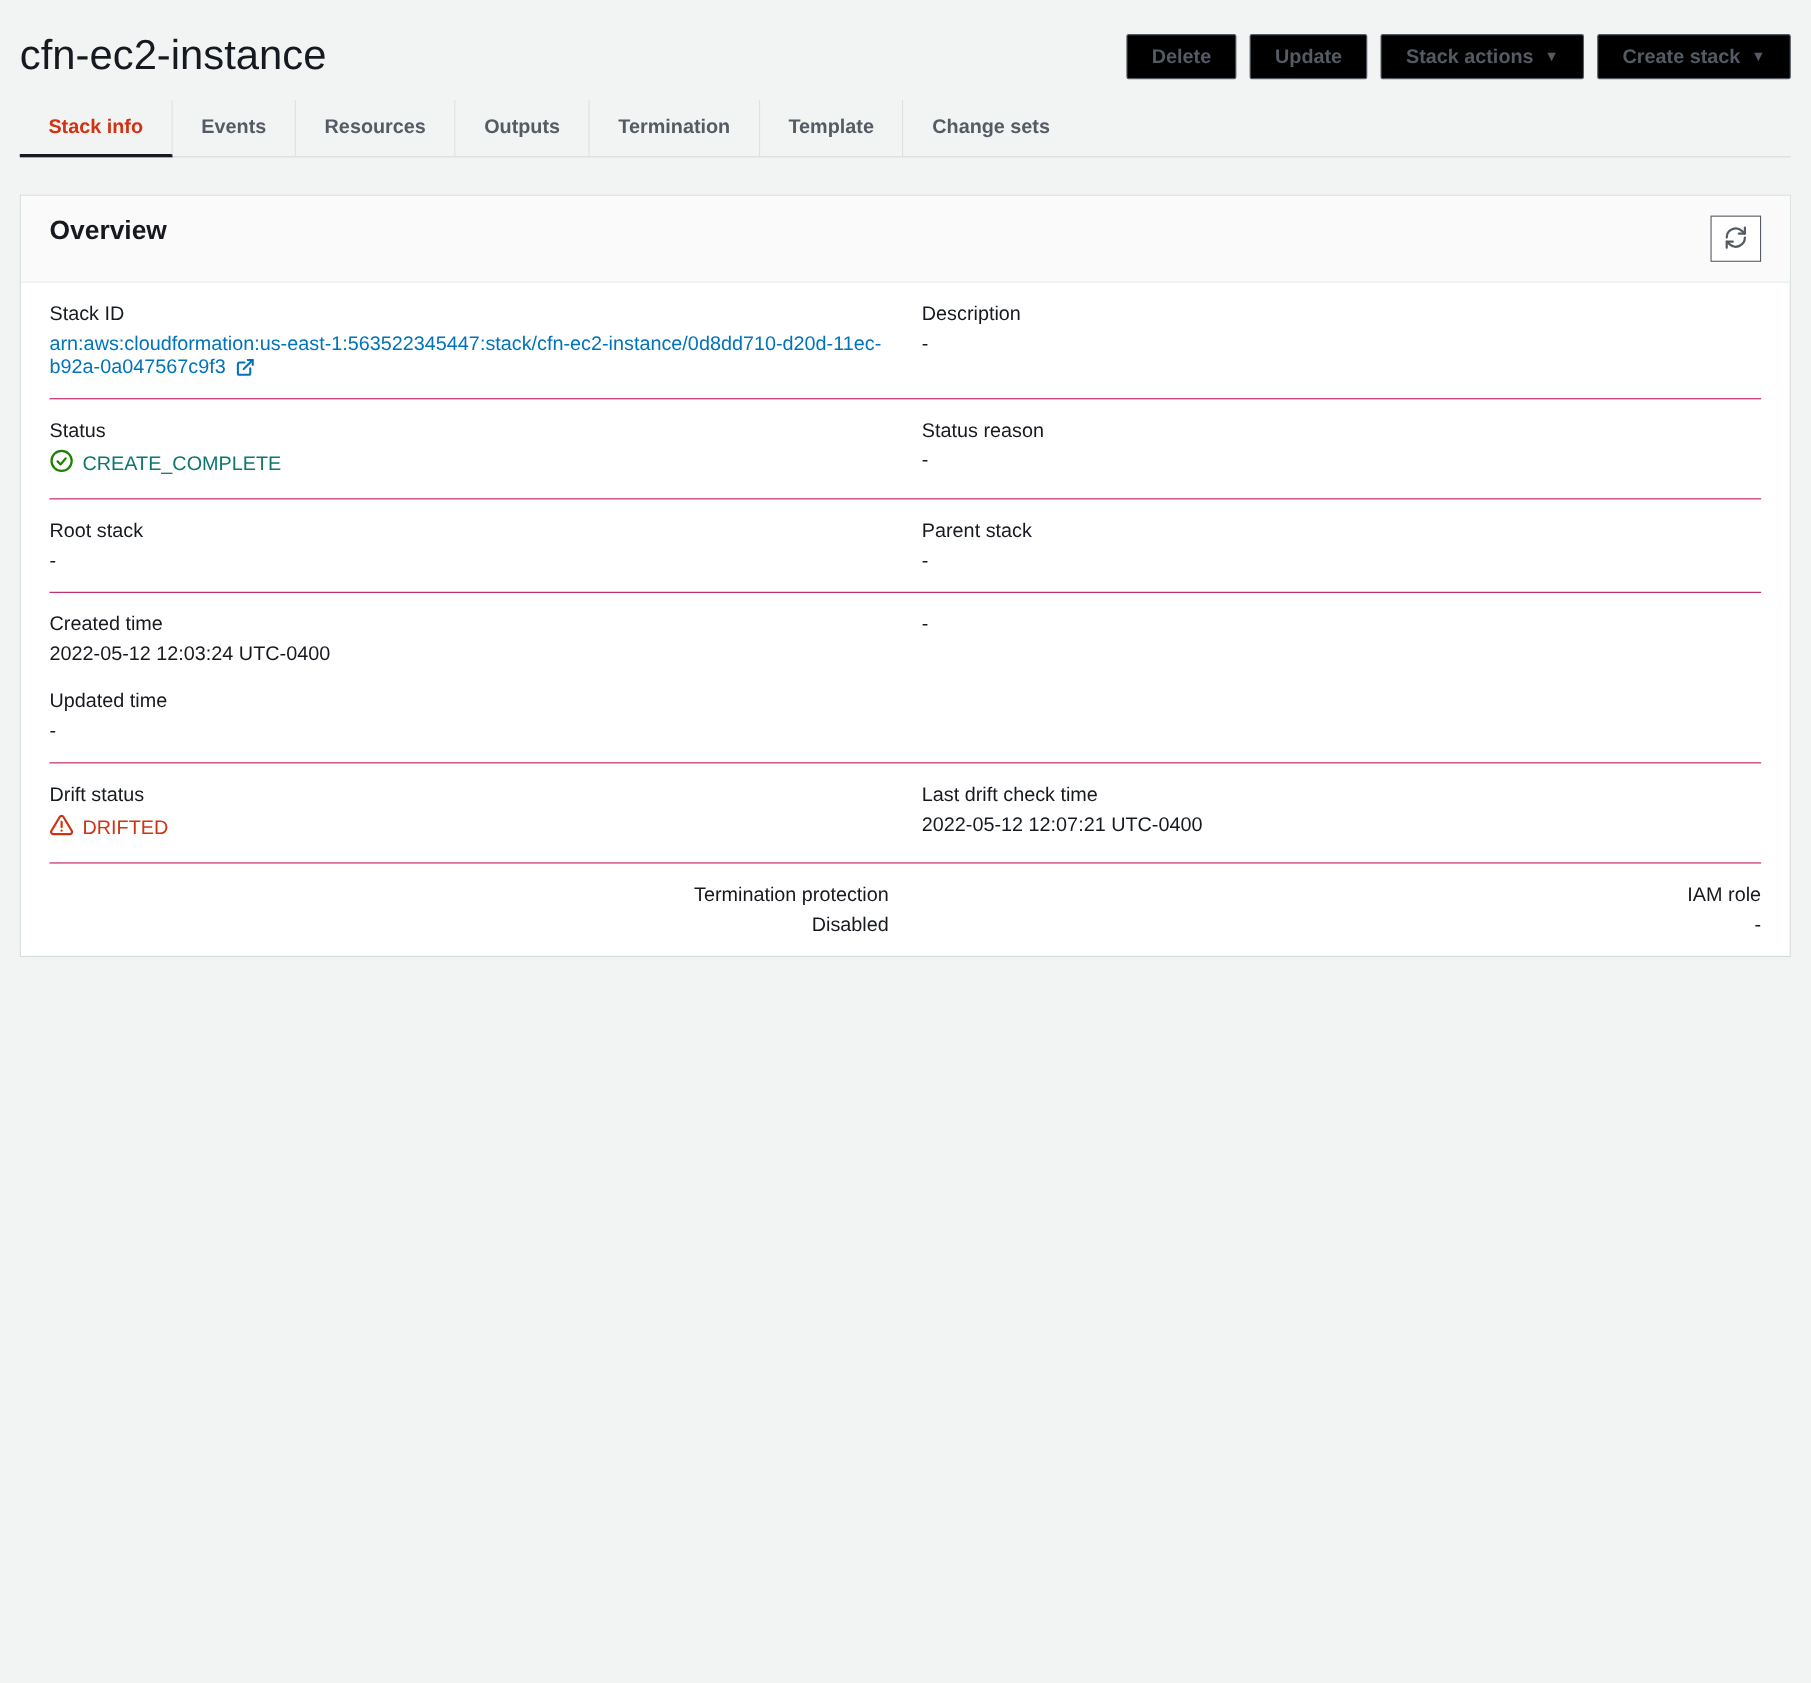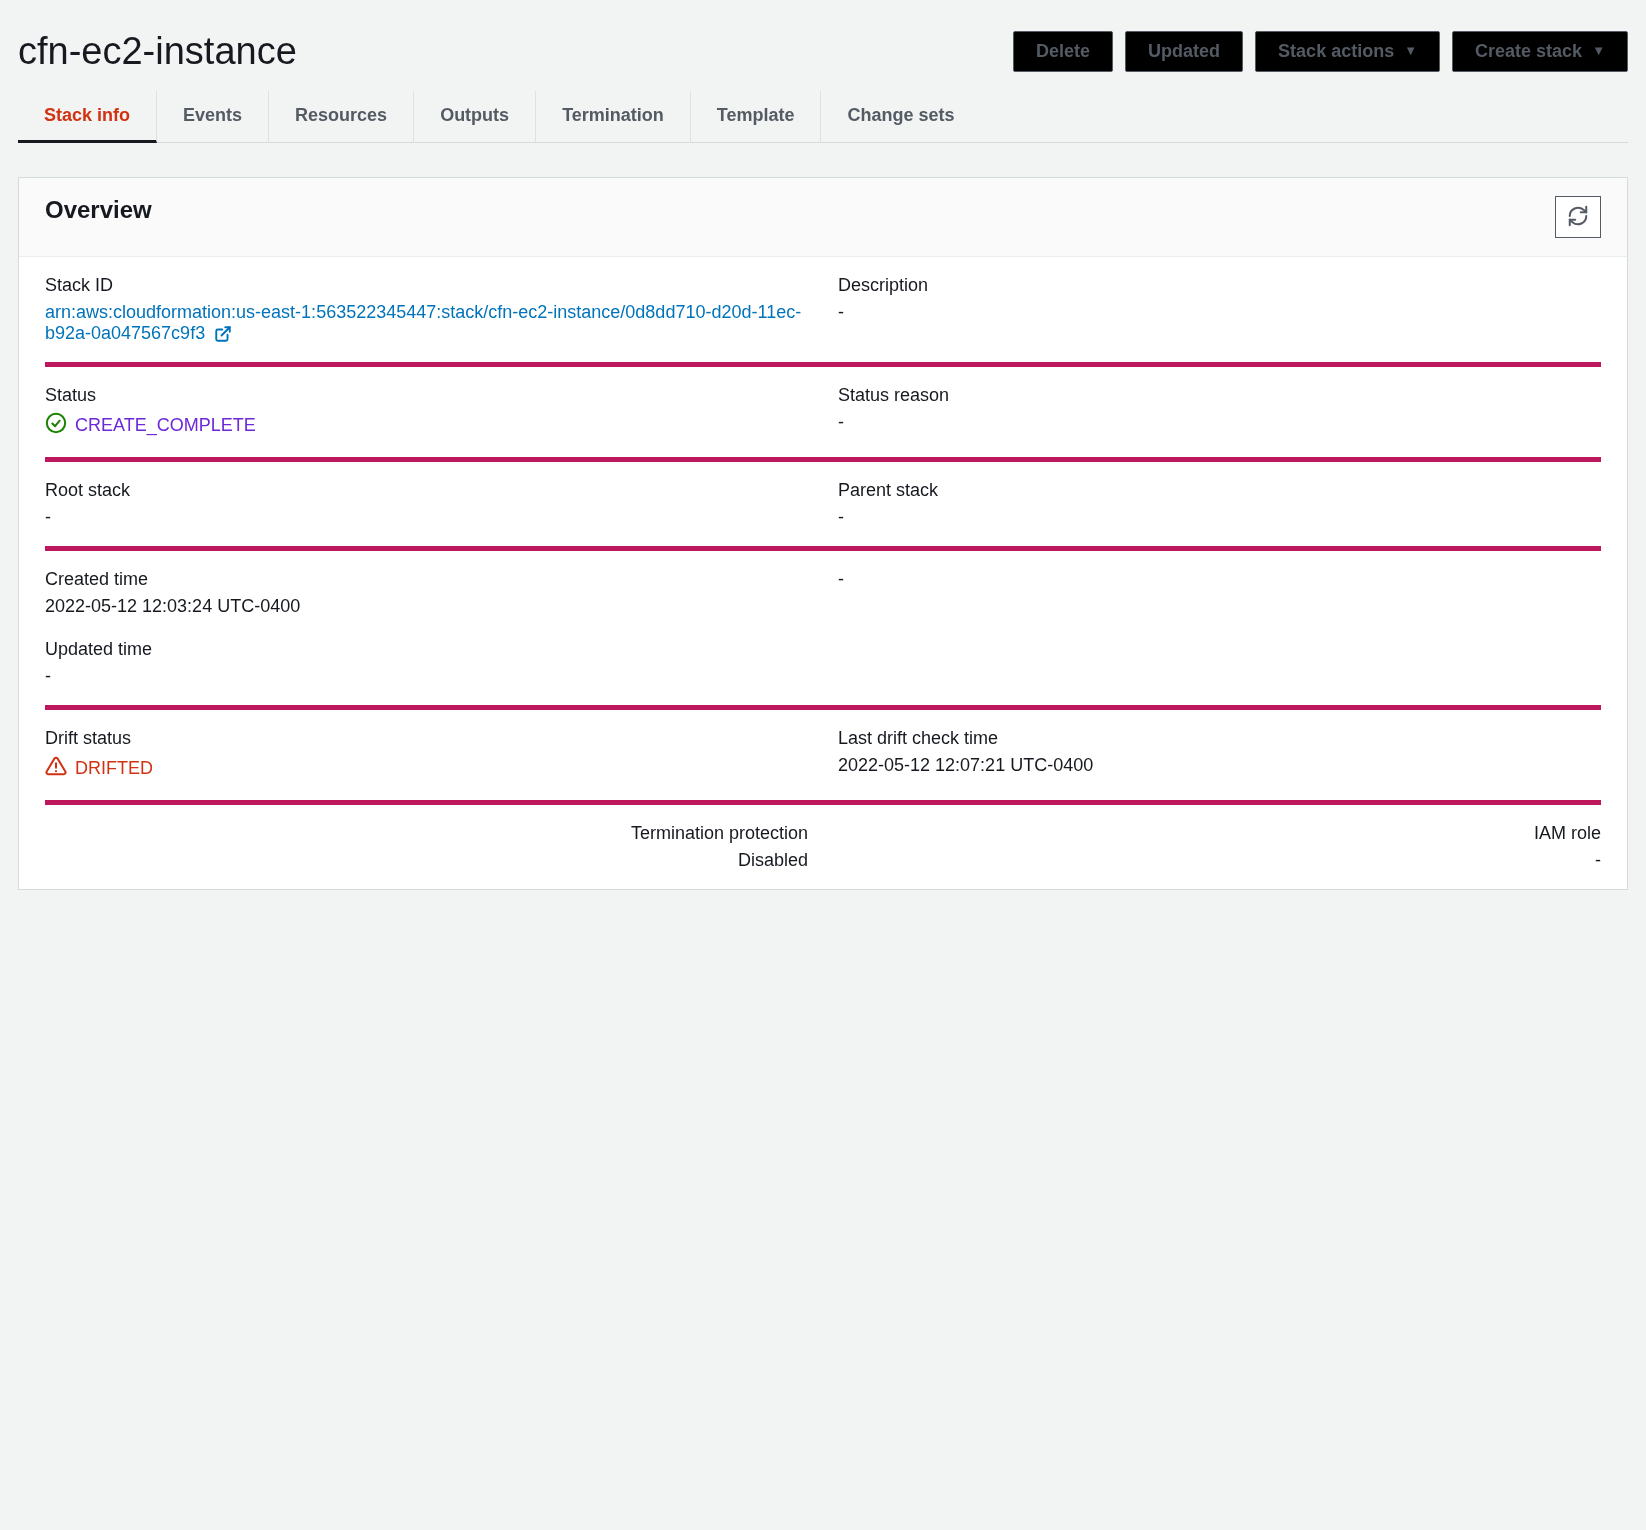--- a/index.html
+++ b/index.html
@@ -90,21 +90,21 @@
       justify-content: center;
       cursor: pointer;
     }
     .refresh-btn svg { width:22px; height:22px; }
     .grid {
       padding: 0 26px;
     }
     .row {
       display: flex;
       padding: 18px 0;
-      border-bottom: 5px solid #be185d;
+      border-bottom: 1px solid #be185d;
       gap: 30px;
     }
     .row:last-child { border-bottom: none; text-align: right; }
     .cell { flex: 1; min-width: 0; }
     .label {
       font-size: 18px;
       color: #16191f;
       margin-bottom: 6px;
     }
     .value {
@@ -116,35 +116,35 @@
       color: #0073bb;
     }
     .value.link a { color: #0073bb; text-decoration: none; }
     .inline-icon { display:inline-flex; vertical-align: middle; margin-left:4px; }
     .status-line {
       display: flex;
       align-items: center;
       gap: 8px;
       font-size: 18px;
     }
-    .status-ok { color: #6d28d9; }
+    .status-ok { color: #0f766e; }
     .status-warn { color: #d13212; }
     .sub-group { margin-top: 22px; }
   </style>
 </head>
 <body>
 
 <div class="header-row">
   <h1 class="page-title">cfn-ec2-instance</h1>
   <div class="actions">
     <button class="btn">
         <span>Delete</span>
       </button>
     <button class="btn">
-        <span>Updated</span>
+        <span>Update</span>
       </button>
     <button class="btn">
       <span>Stack actions</span>
       <span class="caret">▼</span>
     </button>
     <button class="btn">
       <span>Create stack</span>
       <span class="caret">▼</span>
     </button>
   </div>

